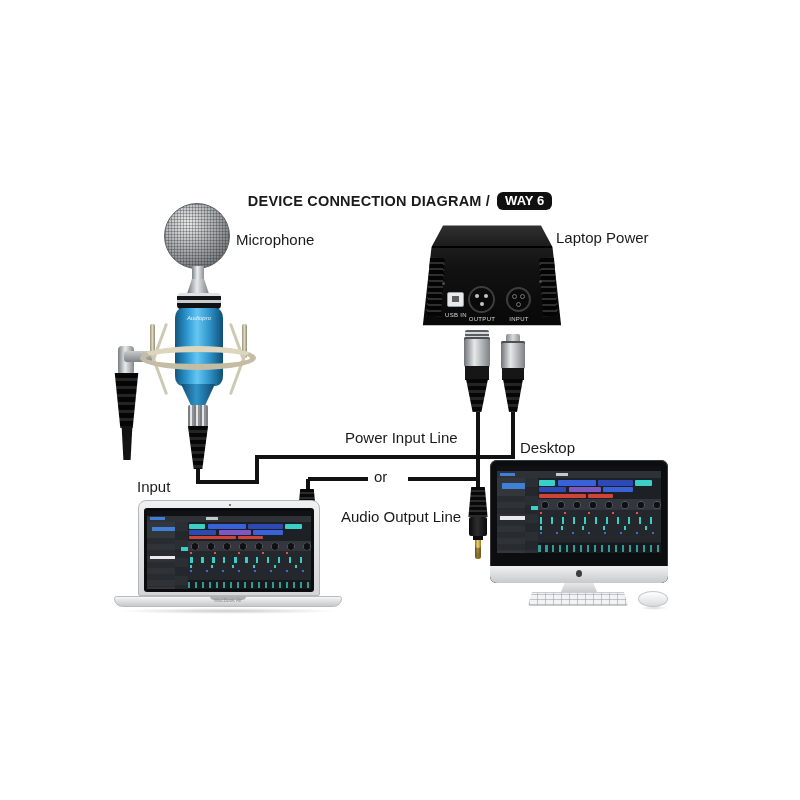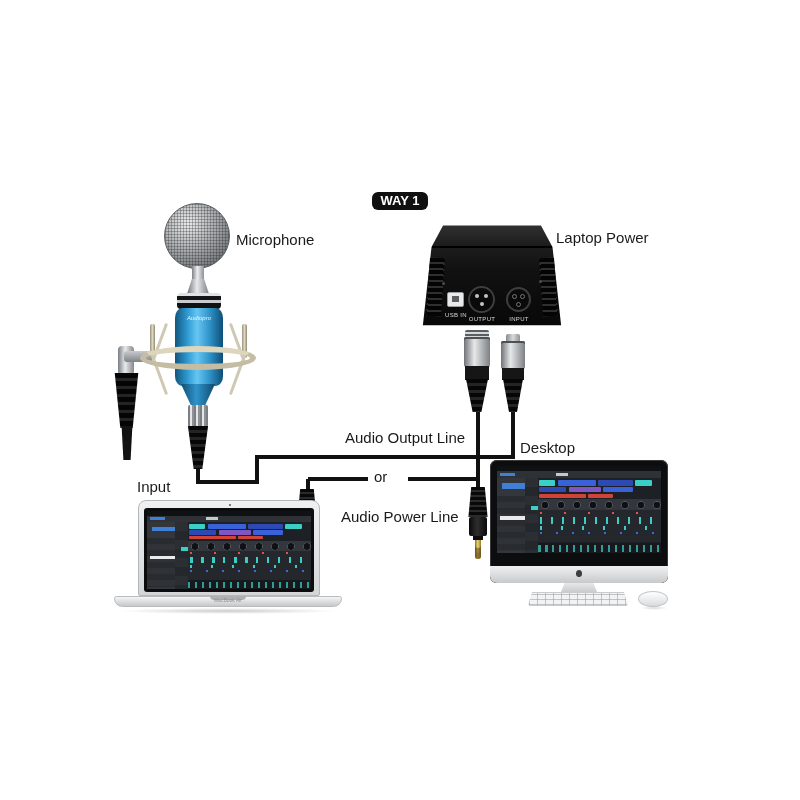--- a/index.html
+++ b/index.html
@@ -190,21 +190,22 @@
     background:linear-gradient(180deg,#ffffff,#d9dbdd); border:1px solid #c3c5c7; }
   .im-mshadow { position:absolute; left:150px; top:146px; width:28px; height:4px;
     background:radial-gradient(ellipse at center, rgba(0,0,0,.15), rgba(0,0,0,0) 70%); }
 </style>
 </head>
 <body>
 
 <div class="stage">
 
   <div class="title-row">
-    <span class="way-badge">WAY 1</span>
+    <span class="title-text">DEVICE CONNECTION DIAGRAM /</span>
+    <span class="way-badge">WAY 6</span>
   </div>
 
   <svg class="wires" viewBox="0 0 800 800">
     <path d="M198,462 L198,482 L257,482 L257,457 L513,457 L513,412"></path>
     <path d="M478,410 L478,489"></path>
     <path d="M308,479 L368,479"></path>
     <path d="M408,479 L478,479"></path>
     <path d="M308,479 L308,489"></path>
   </svg>
 
@@ -276,24 +277,24 @@
     <div class="jk-collar"></div>
     <div class="jk-plug"></div>
   </div>
   <div class="jack" style="left:468px; top:487px;">
     <div class="jk-cap"></div>
     <div class="jk-body"></div>
     <div class="jk-collar"></div>
     <div class="jk-plug"></div>
   </div>
 
-  <div class="dlabel" style="left:345px; top:429px;">Audio Output Line</div>
+  <div class="dlabel" style="left:345px; top:429px;">Power Input Line</div>
   <div class="dlabel" style="left:520px; top:439px;">Desktop</div>
   <div class="dlabel" style="left:374px; top:468px;">or</div>
-  <div class="dlabel" style="left:341px; top:508px;">Audio Power Line</div>
+  <div class="dlabel" style="left:341px; top:508px;">Audio Output Line</div>
   <div class="dlabel" style="left:137px; top:478px;">Input</div>
 
   <div class="laptop">
     <div class="lt-lid">
       <div class="lt-cam"></div>
       <div class="lt-bezel">
         <div class="daw daw-slot" style="left:3px; top:3px; width:164px; height:78px;">
   <div class="dw-title"></div>
   <div class="dw-tool"></div>
   <div class="dw-chipA"></div>

